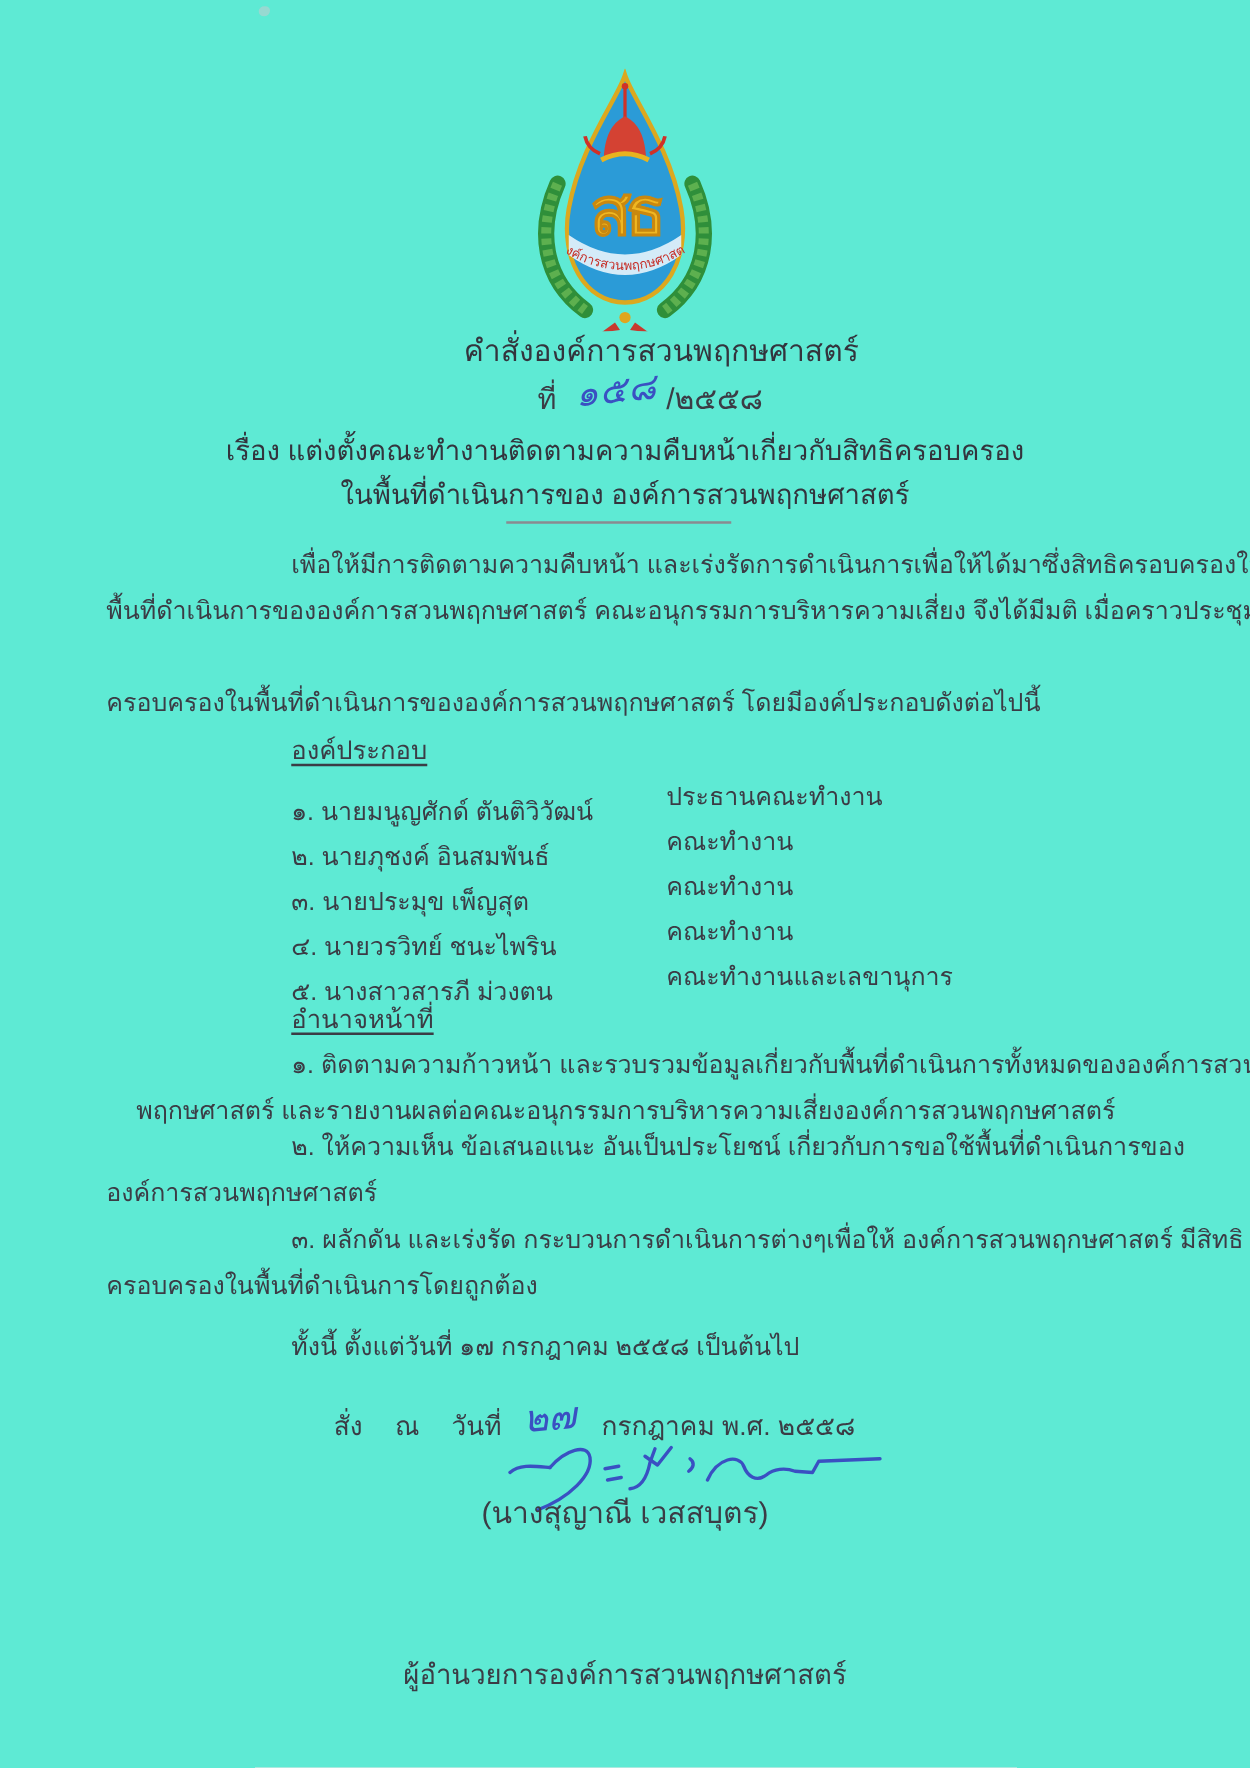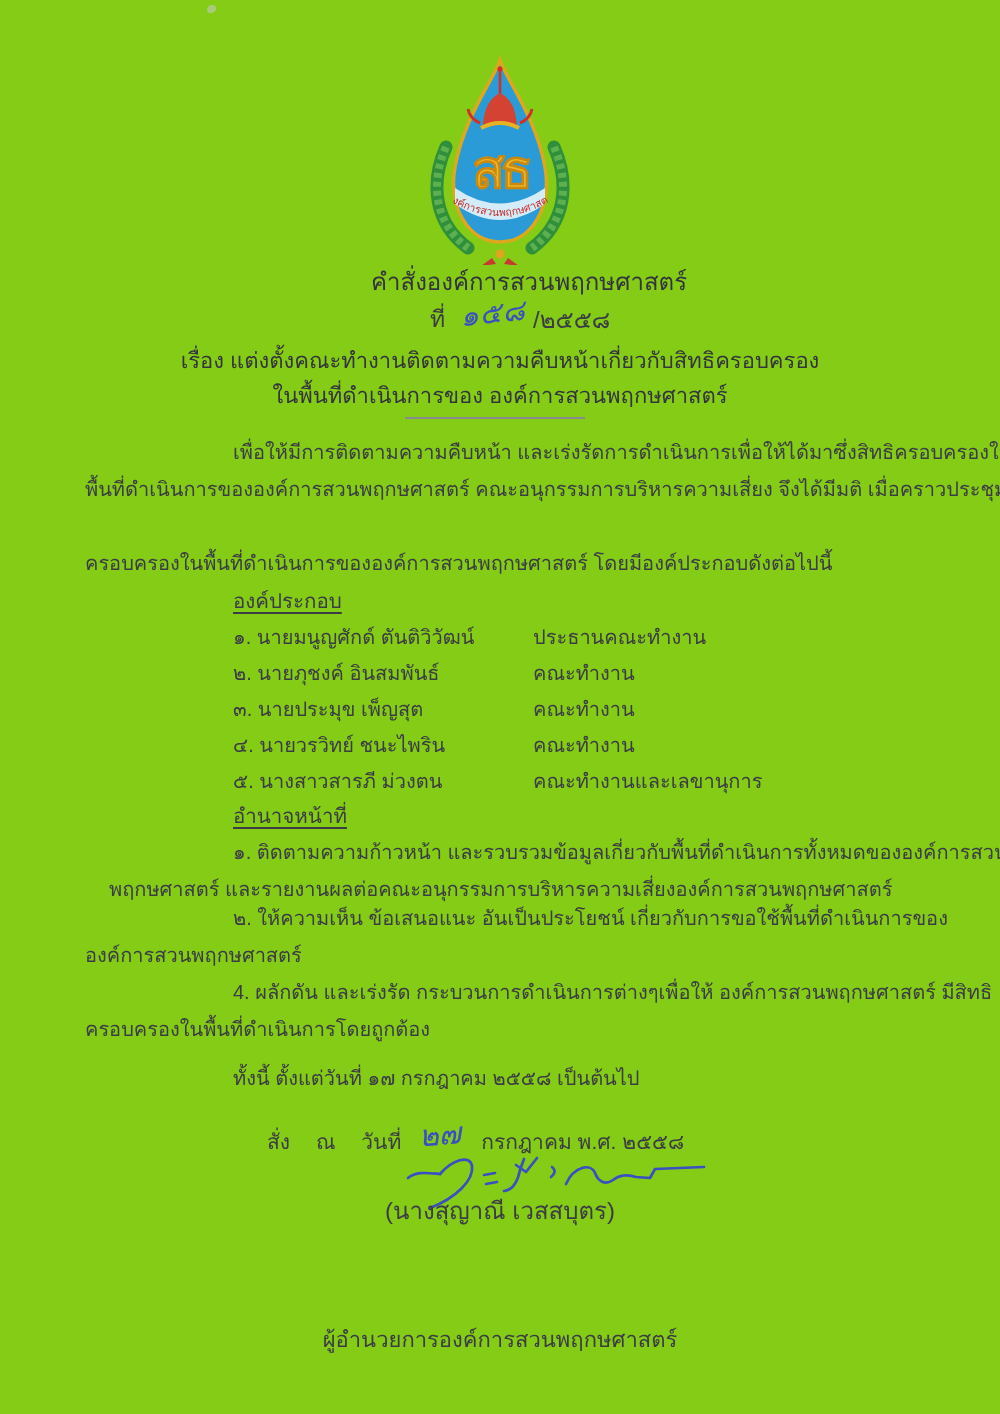--- a/index.html
+++ b/index.html
@@ -1,26 +1,26 @@
 <!DOCTYPE html>
 <html><head>
 <meta charset="utf-8">
 <style>
   html,body{margin:0;padding:0;background:#e8e8e8;}
   #page{
-    position:relative;width:1000px;height:1414px;margin:0 auto;background:#84cc16;
+    position:relative;width:1000px;height:1414px;margin:0 auto;background:#5eead4;
     font-family:"Liberation Sans", sans-serif;color:#3b3c45;overflow:hidden;
   }
   .line{position:absolute;white-space:nowrap;line-height:1.45;}
   .center{left:0;width:1000px;text-align:center;}
   .body-text{font-size:20px;}
   .title-text{font-size:24px;color:#33343d;}
   .subject-text{font-size:22px;color:#33343d;}
   .heading-underline{font-size:20.5px;text-decoration:underline;text-underline-offset:4px;}
-  .m-name{position:absolute;left:233px;white-space:nowrap;}
+  .m-name{position:absolute;left:233px;white-space:nowrap;margin-top:12px;}
   .m-role{position:absolute;left:533px;white-space:nowrap;}
   .member-row{position:absolute;left:0;width:1000px;height:32px;font-size:20px;}
   .handwriting{color:#3a50c2;}
   .hand-number{
     display:inline-block;font-size:29px;transform:rotate(-6deg);
     font-style:italic;letter-spacing:1px;
   }
   .divider{position:absolute;left:405px;top:417px;width:180px;height:2px;background:#8a8b90;}
   .speck{position:absolute;left:207px;top:5px;width:9px;height:8px;background:#c7cace;opacity:.55;border-radius:50% 40% 55% 45%;}
   .order-word{margin-right:20px;}
@@ -111,21 +111,21 @@
   </div>
 
   <div class="line heading-underline" style="left:233px;top:801px;">อำนาจหน้าที่</div>
 
   <div class="line body-text" style="left:233px;top:838px;">๑. ติดตามความก้าวหน้า และรวบรวมข้อมูลเกี่ยวกับพื้นที่ดำเนินการทั้งหมดขององค์การสวน</div>
   <div class="line body-text" style="left:85px;top:875px;margin-left:24px;">พฤกษศาสตร์ และรายงานผลต่อคณะอนุกรรมการบริหารความเสี่ยงองค์การสวนพฤกษศาสตร์</div>
 
   <div class="line body-text" style="left:233px;top:904px;">๒. ให้ความเห็น ข้อเสนอแนะ อันเป็นประโยชน์ เกี่ยวกับการขอใช้พื้นที่ดำเนินการของ</div>
   <div class="line body-text" style="left:85px;top:941px;">องค์การสวนพฤกษศาสตร์</div>
 
-  <div class="line body-text" style="left:233px;top:978px;">4. ผลักดัน และเร่งรัด กระบวนการดำเนินการต่างๆเพื่อให้ องค์การสวนพฤกษศาสตร์ มีสิทธิ</div>
+  <div class="line body-text" style="left:233px;top:978px;">๓. ผลักดัน และเร่งรัด กระบวนการดำเนินการต่างๆเพื่อให้ องค์การสวนพฤกษศาสตร์ มีสิทธิ</div>
   <div class="line body-text" style="left:85px;top:1015px;">ครอบครองในพื้นที่ดำเนินการโดยถูกต้อง</div>
 
   <div class="line body-text" style="left:233px;top:1064px;">ทั้งนี้ ตั้งแต่วันที่ ๑๗ กรกฎาคม ๒๕๕๘ เป็นต้นไป</div>
 
   <div class="line" style="left:267px;top:1117px;font-size:21px;">
     <span class="order-word">สั่ง</span>
     <span class="order-word">ณ</span>
     <span class="order-word-last">วันที่</span>
     <span class="order-day handwriting">๒๗</span>
     <span>กรกฎาคม พ.ศ. ๒๕๕๘</span>

